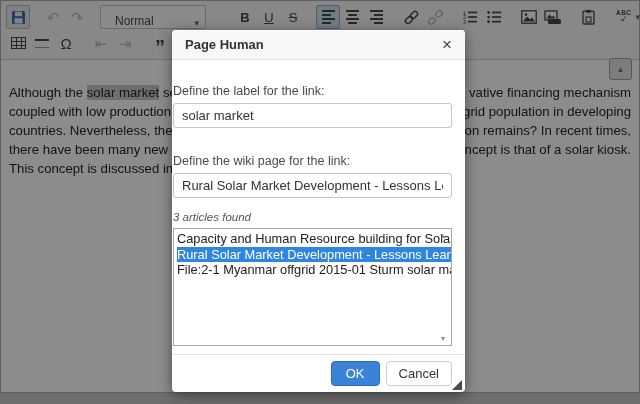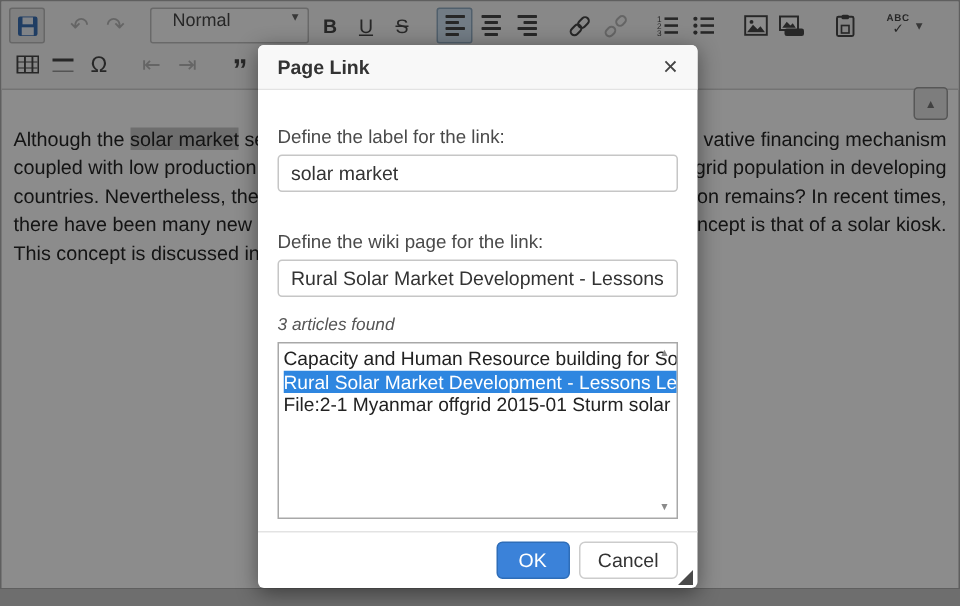--- a/index.html
+++ b/index.html
@@ -14,22 +14,22 @@
   .tb-row{display:flex;align-items:center;padding:1px 0;}
   .tb-group{display:flex;align-items:center;margin-right:11px;}
   .tb-btn{width:24px;height:24px;display:flex;align-items:center;justify-content:center;
           border:1px solid transparent;border-radius:2px;color:#474747;font-size:13px;
           box-sizing:border-box;cursor:default;}
   .tb-btn.framed{background:#e9e9e9;border-color:#bcbcbc;}
   .tb-btn.on{background:#cfe2f3;border-color:#93aec5;}
   .tb-btn.off{opacity:.35;}
   .glyph{font-size:15px;line-height:1;}
   .combo{height:22px;min-width:84px;border:1px solid #c0c0c0;border-radius:2px;background:#fcfcfc;
-         display:flex;align-items:flex-start;justify-content:space-between;padding:0 6px 0 14px;
-         font-size:12px;color:#474747;margin-right:2px;}
+         display:flex;align-items:flex-end;justify-content:space-between;padding:0 6px 0 14px;
+         font-size:12px;color:#474747;margin-right:27px;}
   .combo .caret{font-size:9px;color:#666;margin-left:8px;}
   .b-label{font-weight:bold;}
   .u-label{text-decoration:underline;}
   .s-label{text-decoration:line-through;}
   
   .al{display:flex;flex-direction:column;gap:2px;width:13px;}
   .al i{height:2px;background:#474747;display:block;border-radius:.5px;}
   .al i.short{width:9px;}
   .al i.long{width:13px;}
   .al.left i{align-self:flex-start;}
@@ -71,21 +71,21 @@
   
   .overlay{position:absolute;left:0;top:0;right:0;bottom:0;background:rgba(0,0,0,0.45);z-index:10;}
   .dialog{position:absolute;left:172px;top:30px;width:293px;height:362px;z-index:20;
           background:#fff;border-radius:4px;box-shadow:0 3px 14px rgba(0,0,0,.45);
           display:flex;flex-direction:column;box-sizing:border-box;}
   .dlg-header{height:29px;flex:0 0 29px;background:#f8f8f8;border-bottom:1px solid #e3e3e3;
               border-radius:4px 4px 0 0;display:flex;align-items:center;
               justify-content:space-between;padding:0 13px;}
   .dlg-title{font-size:13px;font-weight:bold;color:#333;}
   .dlg-close{color:#444;font-size:17px;line-height:1;cursor:default;}
-  .dlg-body{flex:1;padding:10px 13px 0 13px;}
+  .dlg-body{flex:1;padding:10px 13px 0 1px;}
   .fld-label{margin-top:9px;font-size:12.5px;color:#4a4a4a;}
   .txt-input{display:block;width:100%;box-sizing:border-box;height:25px;margin-top:5px;
              border:1px solid #c6c6c6;border-radius:3px;padding:0 8px;font-size:13px;
              color:#333;font-family:"Liberation Sans",sans-serif;background:#fff;
              white-space:nowrap;overflow:hidden;}
   .results{font-style:italic;font-size:11.5px;color:#555;margin-top:13px;}
   .listbox{margin-top:5px;height:118px;border:1px solid #a8a8a8;background:#fff;
            position:relative;overflow:hidden;padding:2px 0 0 3px;box-sizing:border-box;}
   .lb-item{font-size:12.8px;line-height:15.5px;white-space:nowrap;overflow:hidden;
            color:#222;padding-right:17px;}
@@ -292,21 +292,21 @@
       <div class="pline"><span>there have been many new dev</span><span>concept is that of a solar kiosk.</span></div>
       <div class="pline"><span>This concept is discussed in det</span><span></span></div>
     </div>
   </div>
 </div>
 
 <div class="overlay"></div>
 
 <div class="dialog">
   <div class="dlg-header">
-    <span class="dlg-title">Page Link</span>
+    <span class="dlg-title">Page Human</span>
     <span class="dlg-close">×</span>
   </div>
   <div class="dlg-body">
     <div class="fld-label" style="margin-top:14px;">Define the label for the link:</div>
     <input class="txt-input" type="text" value="solar market" style="">
     <div class="fld-label" style="margin-top:26px;">Define the wiki page for the link:</div>
     <input class="txt-input" type="text" value="Rural Solar Market Development - Lessons Learned from Ug" style="">
     <div class="results">3 articles found</div>
     <div class="listbox">
       <div class="lb-item"><span>Capacity and Human Resource building for Solar Market De</span></div>

